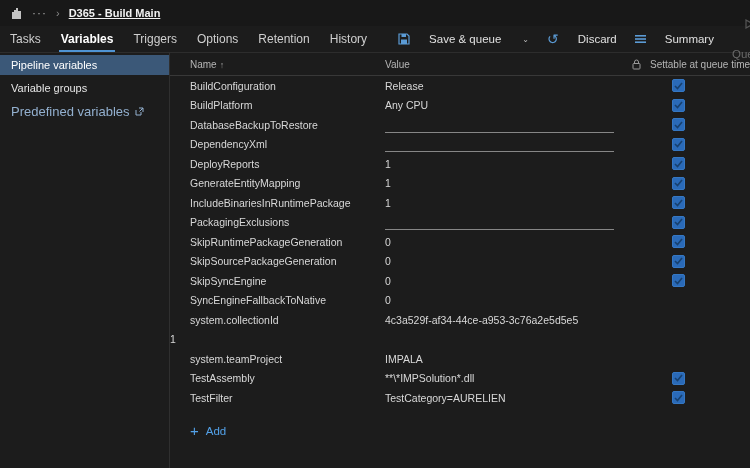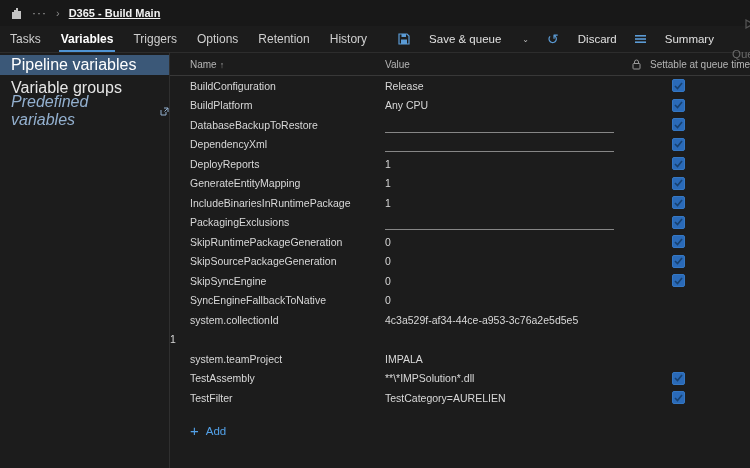--- a/index.html
+++ b/index.html
@@ -27,23 +27,23 @@
   .tool .ticon { color:#5b9bd5; display:flex; align-items:center; }
   .tool .caret { font-size:8px; color:#bdbdbd; margin-left:2px; }
   .tool.disabled { color:#6a6a6a; cursor:default;flex-direction:column; }
   .tool.disabled .ticon { color:#565656; }
   .undo-glyph { font-size:14px; line-height:10px; transform:scaleX(-1); display:inline-block; }
   .more-glyph { font-size:13px; letter-spacing:1px; color:#cfcfcf; }
 
   
   .content { display:flex; height:415px; }
   .sidebar { width:170px; border-right:1px solid #2f2f2f; padding-top:2px; flex-shrink:0; }
-  .side-item { height:20px; display:flex; align-items:center; padding-left:11px; font-size:16px; color:#e6e6e6; margin-bottom:3px; cursor:pointer; }
+  .side-item { height:20px; display:flex; align-items:center; padding-left:11px; font-size:11px; color:#e6e6e6; margin-bottom:3px; cursor:pointer; }
   .side-item.selected { background:#3b5878; color:#ffffff; }
-  .side-item.link { color:#93b0cf; font-size:16px; gap:5px;font-style:italic; }
+  .side-item.link { color:#93b0cf; font-size:13px; gap:5px; }
 
   .main { flex:1; display:flex; flex-direction:column; }
   .thead {
     display:grid; grid-template-columns:215px 1fr 28px 100px;
     height:23px; align-items:center; border-bottom:1px solid #383838;
     font-size:10px; color:#b5b5b5;
   }
   .th-name { padding-left:20px; }
   .th-name .sort { color:#9a9a9a; margin-left:3px; font-size:9px; }
   .th-lock { display:flex; justify-content:center; }

